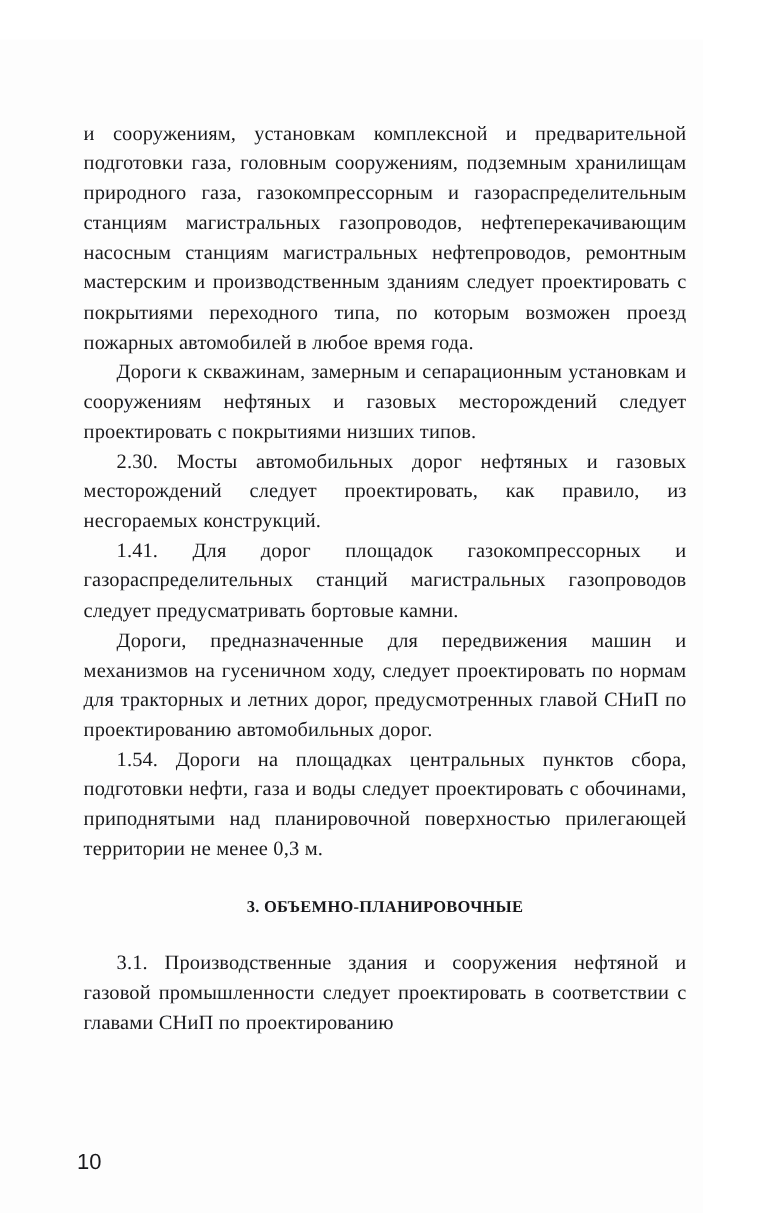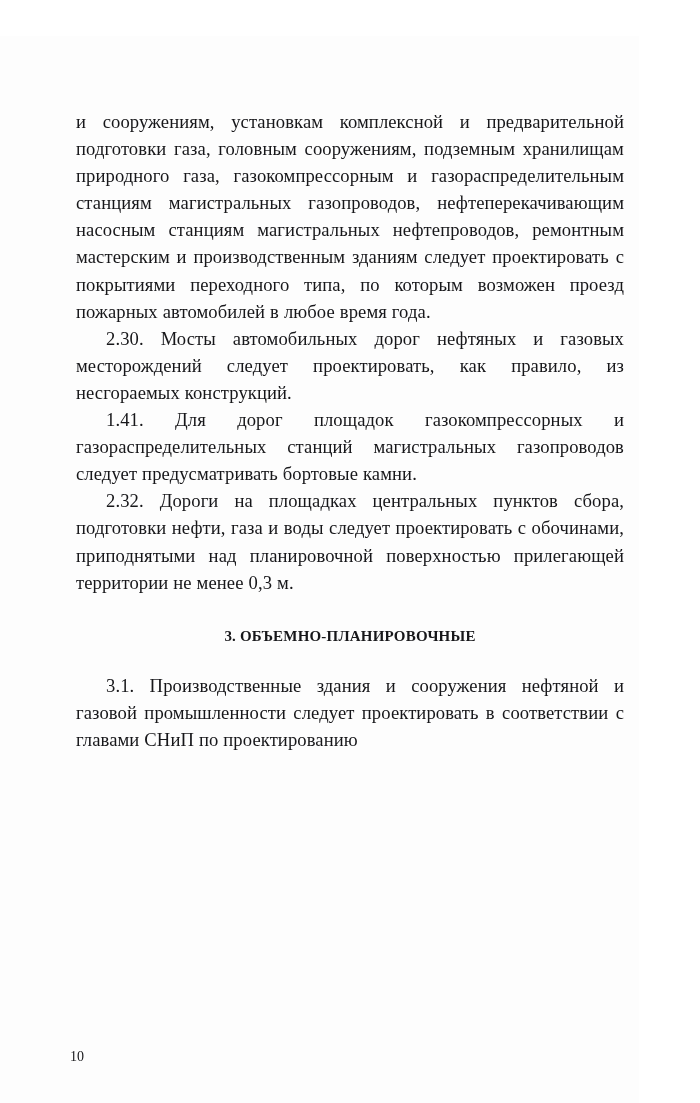--- a/index.html
+++ b/index.html
@@ -56,38 +56,40 @@
     margin-top: 26px;
     margin-bottom: 22px;
   }
   .heading .hline {
     display: block;
   }
   .page-number {
     position: absolute;
     left: 70px;
     top: 1010px;
-    font-size: 14px;
+    font-size: 20px;
     line-height: 22px;
-    font-family: Liberation Serif, serif;
+    font-family: Liberation Sans, sans-serif;
     color: #17171a;
     text-align: right;
   }
 </style>
 </head>
 <body>
 
 <div class="page">
 
   <div class="text-column">
 
     <p class="para">и сооружениям, установкам комплексной и предвари­тельной подготовки газа, головным сооружениям, под­земным хранилищам природного газа, газокомпрессор­ным и газораспределительным станциям магистральных газопроводов, нефтеперекачивающим насосным станци­ям магистральных нефтепроводов, ремонтным мастер­ским и производственным зданиям следует проектиро­вать с покрытиями переходного типа, по которым воз­можен проезд пожарных автомобилей в любое время года.</p>
+    <p class="para indent">Дороги к скважинам, замерным и сепарационным установкам и сооружениям нефтяных и газовых место­рождений следует проектировать с покрытиями низших типов.</p>
     <p class="para indent">2.30. Мосты автомобильных дорог нефтяных и газо­вых месторождений следует проектировать, как прави­ло, из несгораемых конструкций.</p>
     <p class="para indent">1.41. Для дорог площадок газокомпрессорных и га­зораспределительных станций магистральных газопрово­дов следует предусматривать бортовые камни.</p>
-    <p class="para indent">2.32. Дороги на площадках центральных пунктов сбора, подготовки нефти, газа и воды следует проекти­ровать с обочинами, приподнятыми над планировочной поверхностью прилегающей территории не менее 0,3 м.</p>
+    <p class="para indent">Дороги, предназначенные для передвижения машин и механизмов на гусеничном ходу, следует проектиро­вать по нормам для тракторных и летних дорог, пре­дусмотренных главой СНиП по проектированию авто­мобильных дорог.</p>
+    <p class="para indent">1.54. Дороги на площадках центральных пунктов сбора, подготовки нефти, газа и воды следует проекти­ровать с обочинами, приподнятыми над планировочной поверхностью прилегающей территории не менее 0,3 м.</p>
 
     <div class="heading-block">
       <div class="heading">
         <span class="hline">3. ОБЪЕМНО-ПЛАНИРОВОЧНЫЕ</span>
       </div>
     </div>
 
     <p class="para indent">3.1. Производственные здания и сооружения неф­тяной и газовой промышленности следует проектировать в соответствии с главами СНиП по проектированию</p>
 
   </div>

